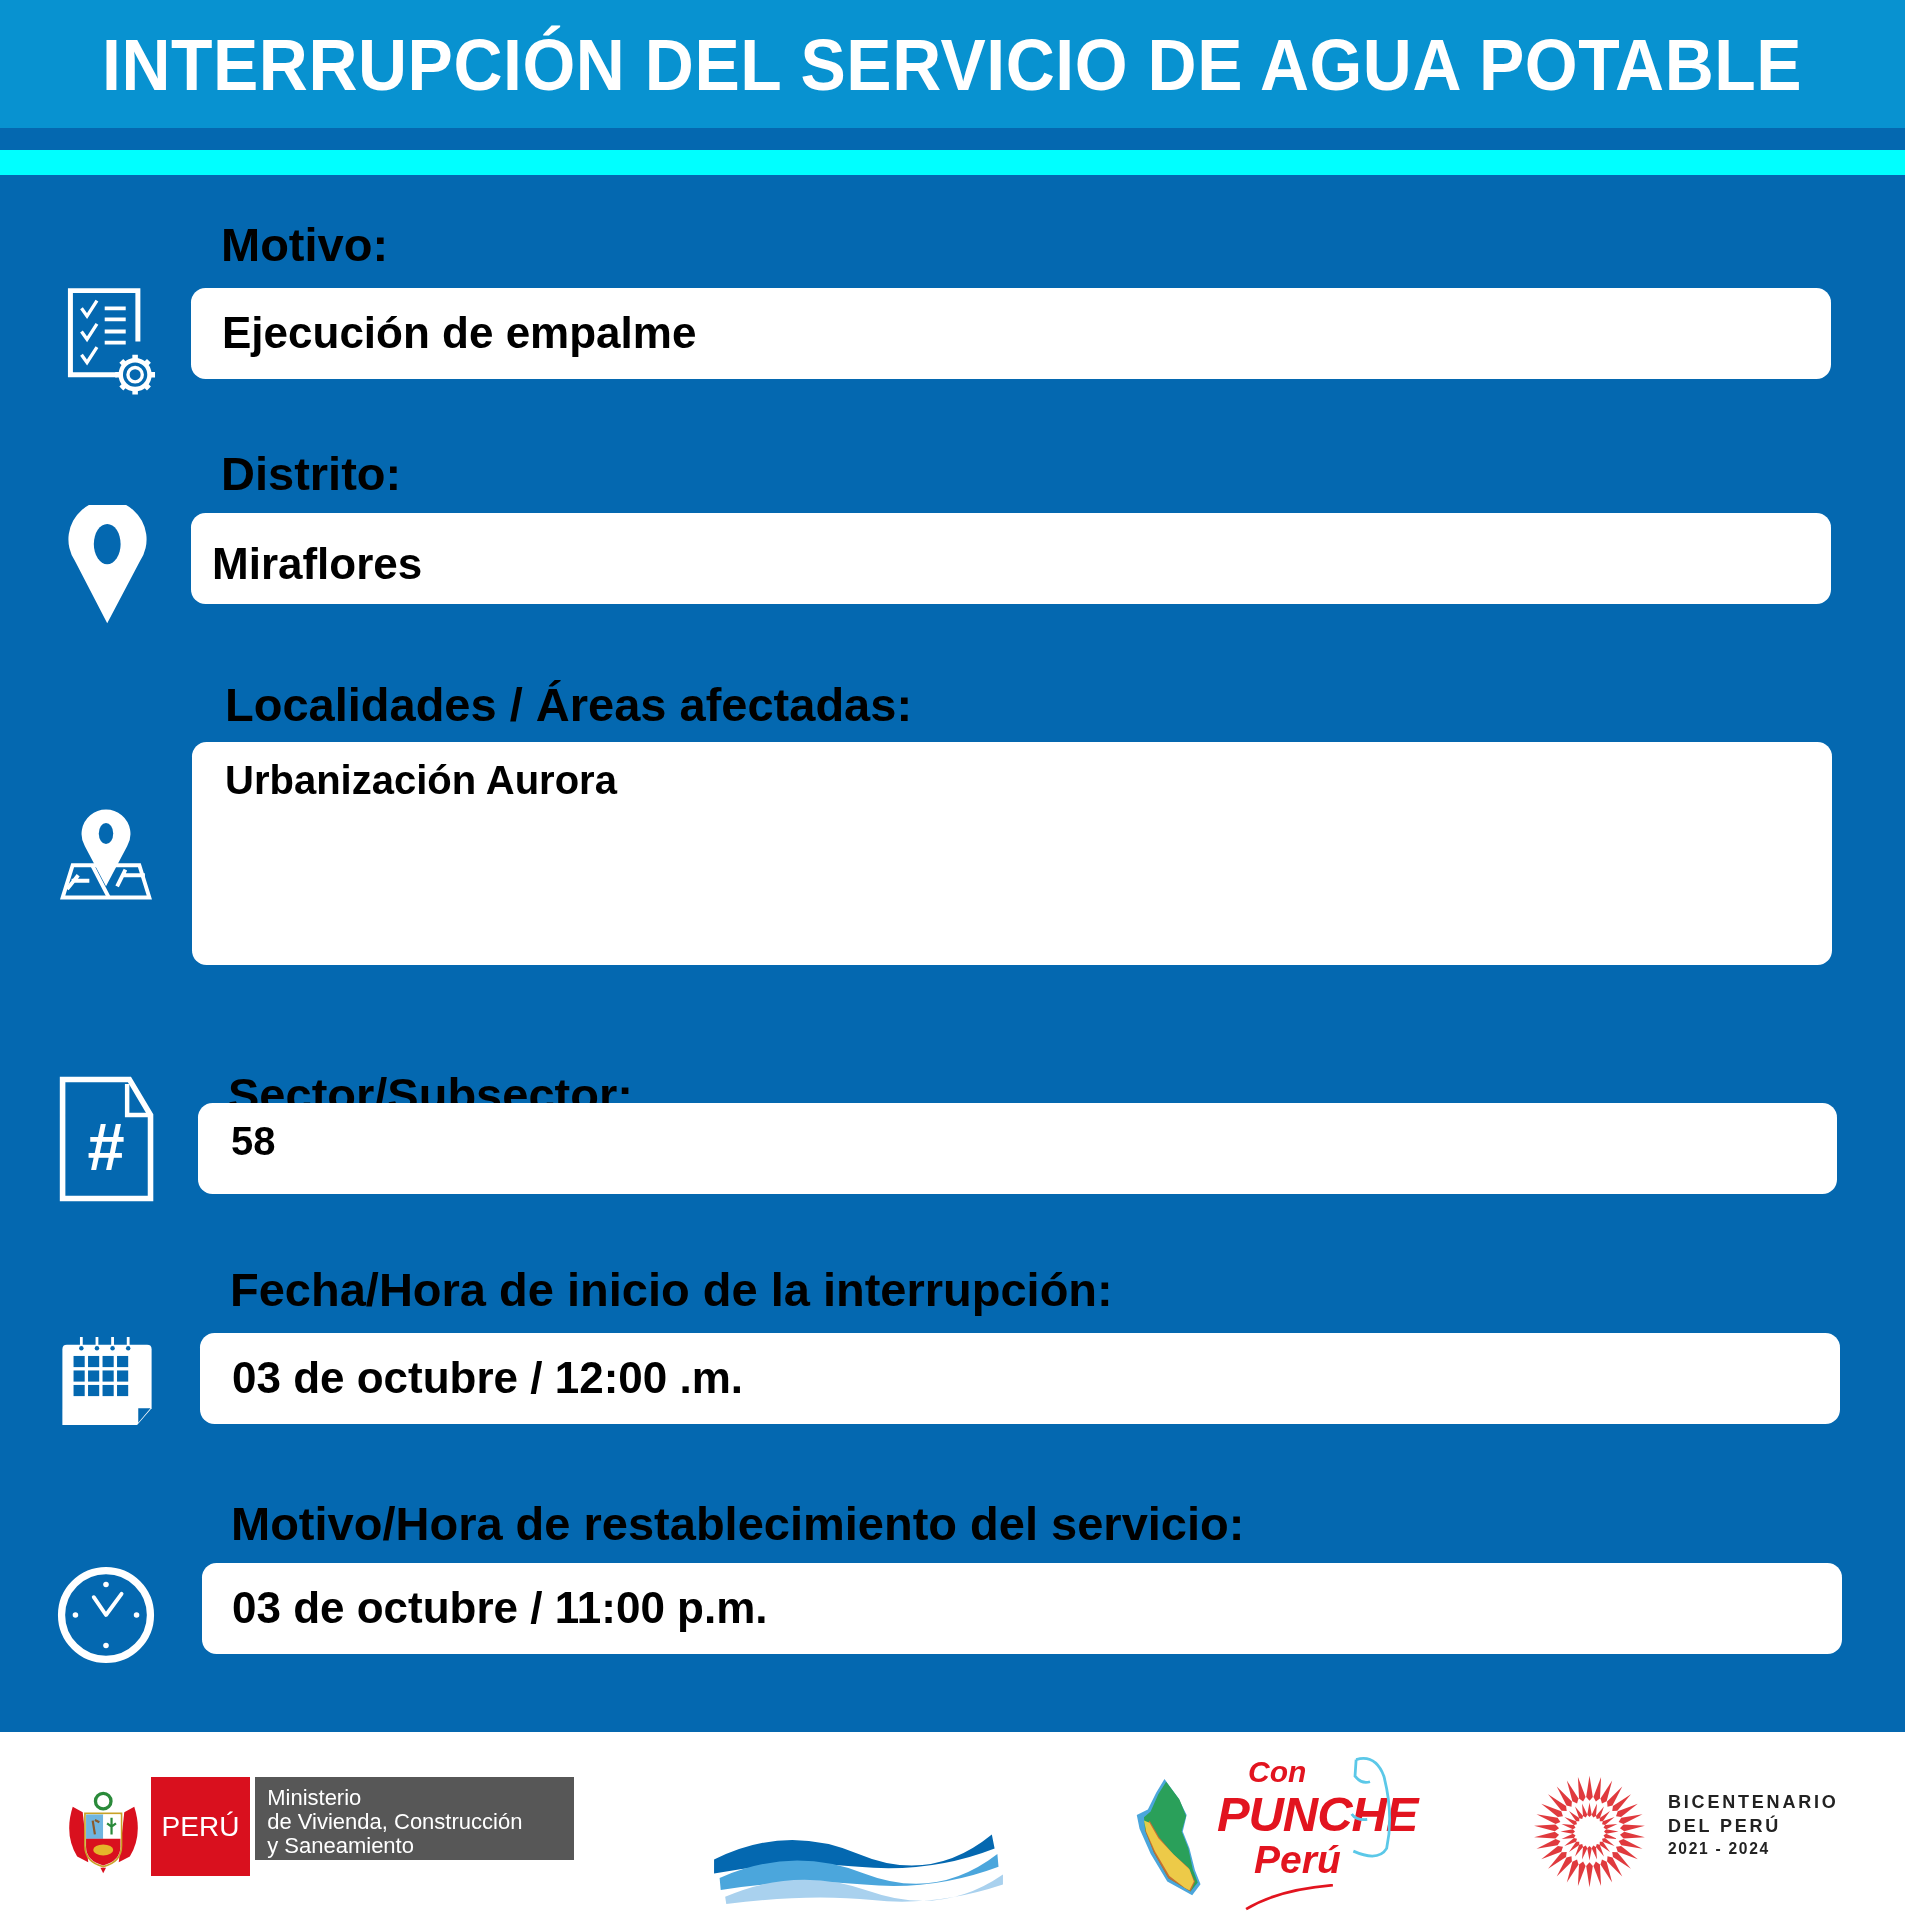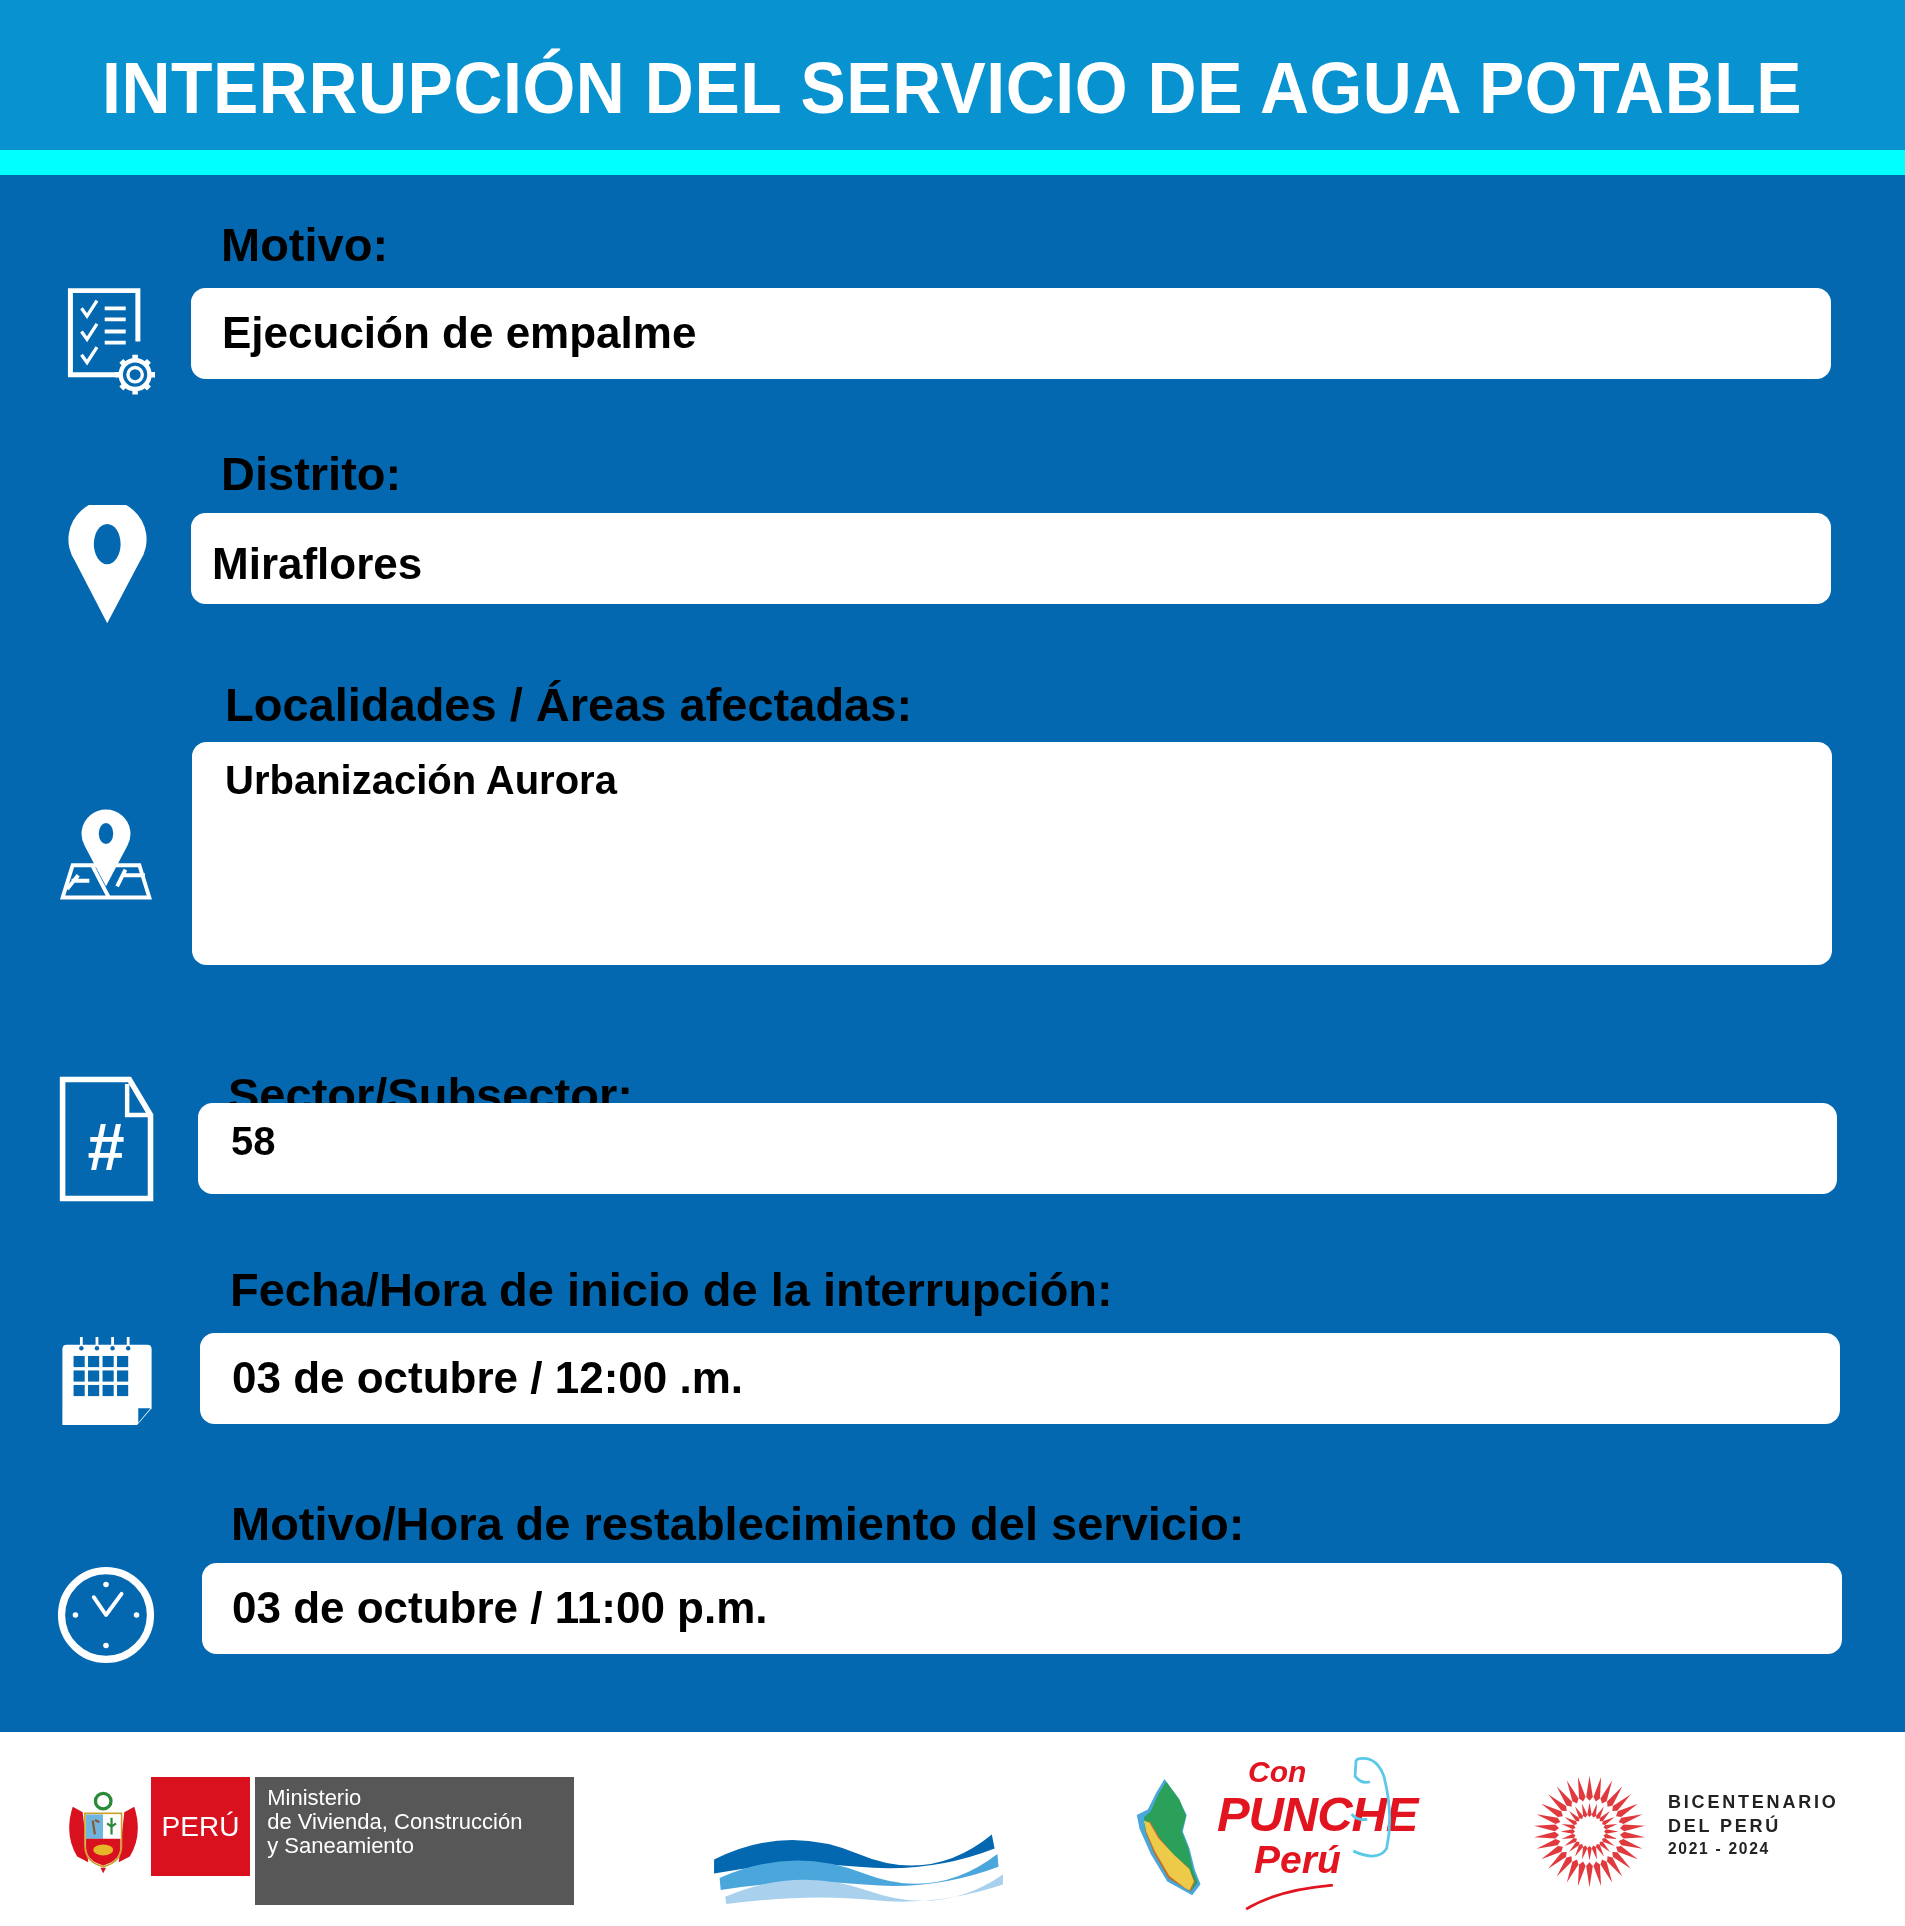--- a/index.html
+++ b/index.html
@@ -2,21 +2,21 @@
 <html style="font-size:9px"><head>
 <meta charset="utf-8">
 <style>
   html, body { margin: 0; padding: 0; }
   body {
     width: 1905px; height: 1926px; position: relative; overflow: hidden;
     background: #0468b0;
     font-family: "Liberation Sans", "DejaVu Sans", sans-serif;
   }
   .header {
-    position: absolute; left: 0; top: 0; width: 1905px; height: 174px;
+    position: absolute; left: 0; top: 0; width: 1905px; height: 128px;
     background: #0892d0;
     display: flex; align-items: center; justify-content: center;
   }
   .header h1 {
     margin: 0; color: #ffffff; font-weight: bold;
     font-size: 73px; letter-spacing: 0.6px; white-space: nowrap;
     transform: scaleX(0.93); transform-origin: center;
   }
   .stripe {
     position: absolute; left: 0; top: 150px; width: 1905px; height: 25.6px;
@@ -42,21 +42,21 @@
   .footer {
     position: absolute; left: 0; top: 1732px; width: 1905px; height: 195px;
     background: #ffffff;
   }
   .minv-red {
     position: absolute; left: 151px; top: 1777px; width: 99px; height: 99px;
     background: #d9101e; color: #fff; font-size: 28px;
     display: flex; align-items: center; justify-content: center;
   }
   .minv-grey {
-    position: absolute; left: 255px; top: 1777px; width: 319px; height: 128px;
+    position: absolute; left: 255px; top: 1777px; width: 319px; height: 83px;
     background: #575757; color: #fff; font-size: 22px; line-height: 24px;
     box-sizing: border-box; padding: 9px 0 0 12.2px;
   }
   .sedapal-text {
     position: absolute; left: 739px; top: 1762px; color: #ffffff;
     font-weight: bold; font-size: 66px; letter-spacing: -1.1px; line-height: 1;
   }
   .punche {
     position: absolute; color: #e2141f; font-weight: bold; font-style: italic;
     line-height: 1; white-space: nowrap;

